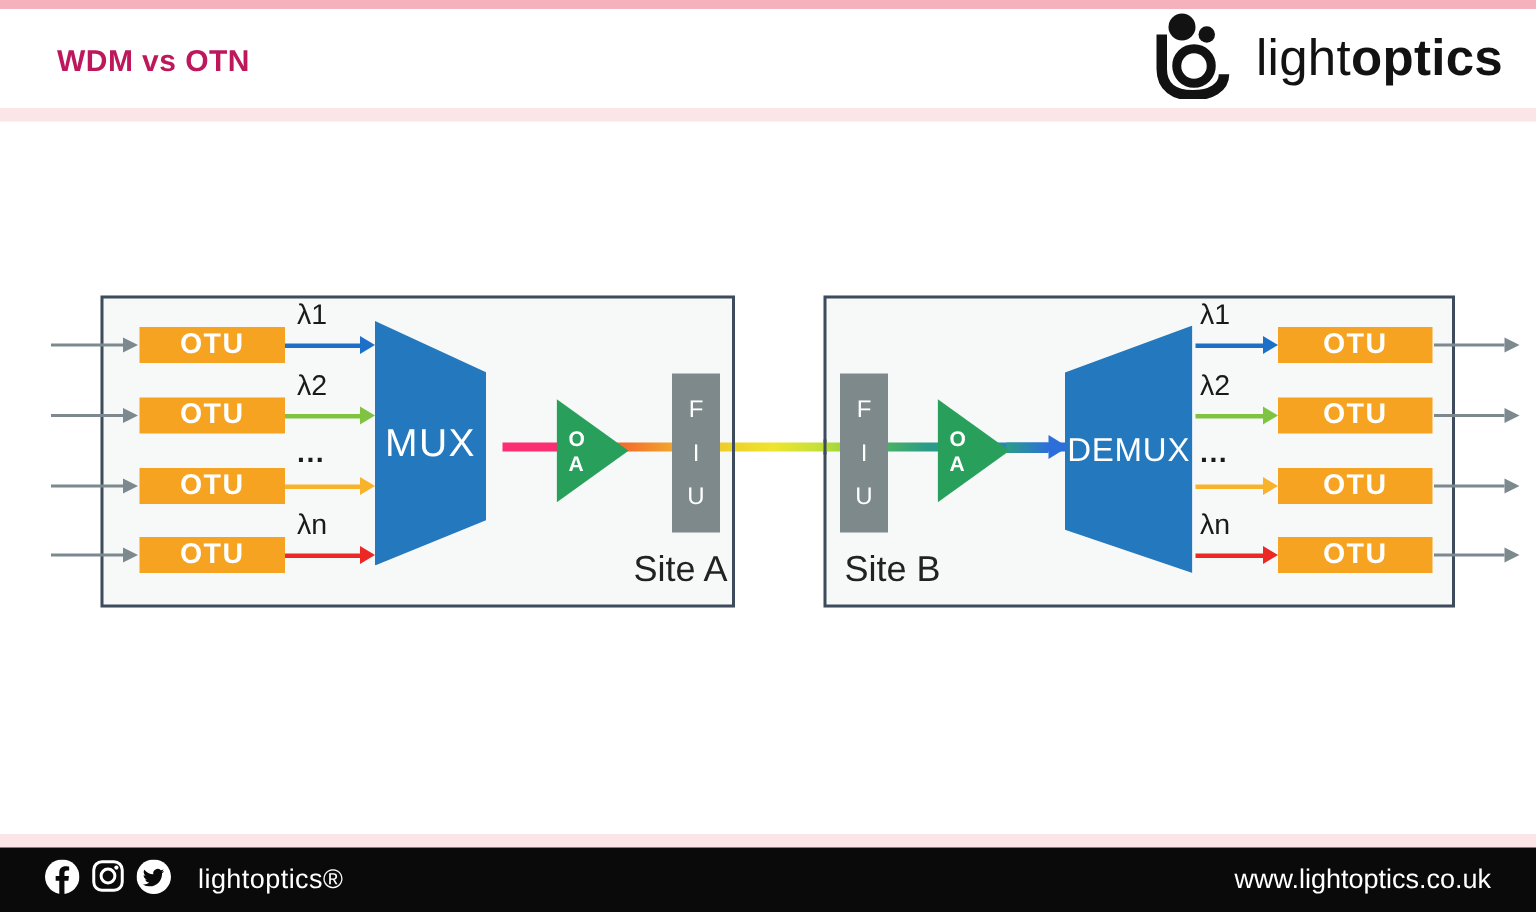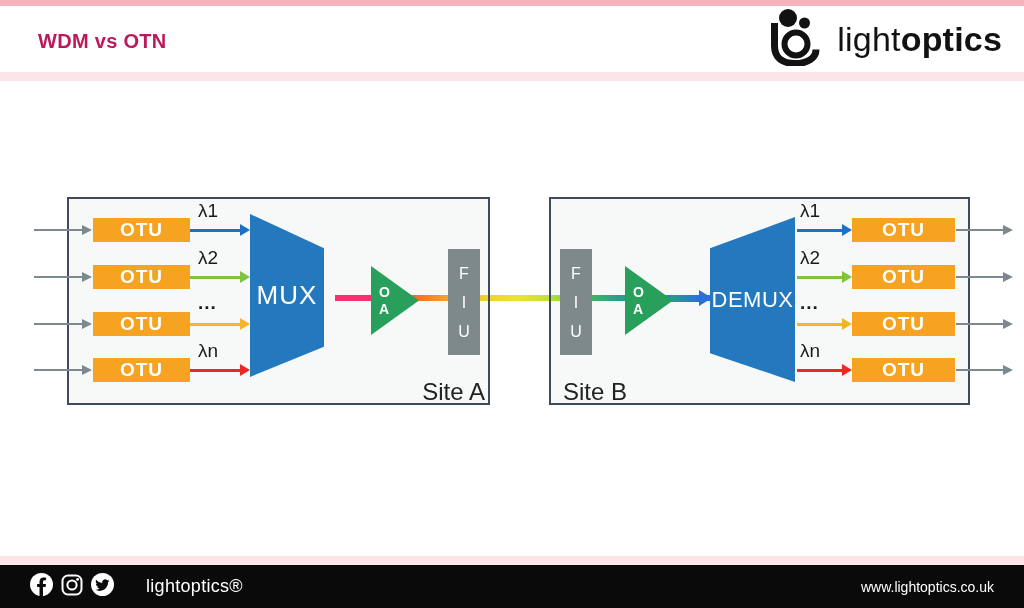--- a/index.html
+++ b/index.html
@@ -70,28 +70,28 @@
       #FC2E72 0%, #FC2E72 10%, #F4702C 22%, #F2A42D 30%, #EDCE2C 39%, #EFE42E 48%,
       #C6E038 56%, #9ED83C 60%, #4BB163 68%, #2B9D87 75%, #2C8FA6 85%, #2D6FD8 97%); }
   .border-cross { top:293px; width:2px; height:10px; background:#3D4B5C; z-index:3; }
 
   
   .demux-arrow { left:671px; top:290px; width:41px; height:16px; display:flex; align-items:center; z-index:5; }
   .demux-arrow .shaft { flex:1; height:7px; background:linear-gradient(90deg,#2B9D87,#2C6FDA); }
   .demux-arrow .head { width:0; height:0; border:8px solid transparent; border-right:0; border-left:13px solid #2C6FDA; }
 
   
-  .site-label { font-size:24px; color:#222; z-index:4; width:90px;margin-top:12px; }
+  .site-label { font-size:24px; color:#222; z-index:4; width:90px; }
 
   
   .footer-strip { left:0; top:556px; width:1024px; height:9px; background:#FBE5E7; }
   .footer { left:0; top:565px; width:1024px; height:43px; background:#0A0A0A; display:flex; align-items:center; padding:0 30px; z-index:6; }
   .social { display:flex; align-items:center; gap:8px; }
-  .footer-brand { color:#fff; font-size:18px; margin-left:32px; letter-spacing:0.3px; }
-  .footer-site { color:#fff; font-size:14px; margin-left:auto; }
+  .footer-brand { color:#fff; font-size:18px; margin-left:18px; letter-spacing:0.3px; }
+  .footer-site { color:#fff; font-size:18px; margin-left:auto; }
 </style>
 </head>
 <body>
 
 <div class="abs top-strip"></div>
 <div class="abs page-title">WDM vs OTN</div>
 
 <div class="abs logo">
   <span>
     <svg width="52" height="58" viewBox="0 0 52 58">

